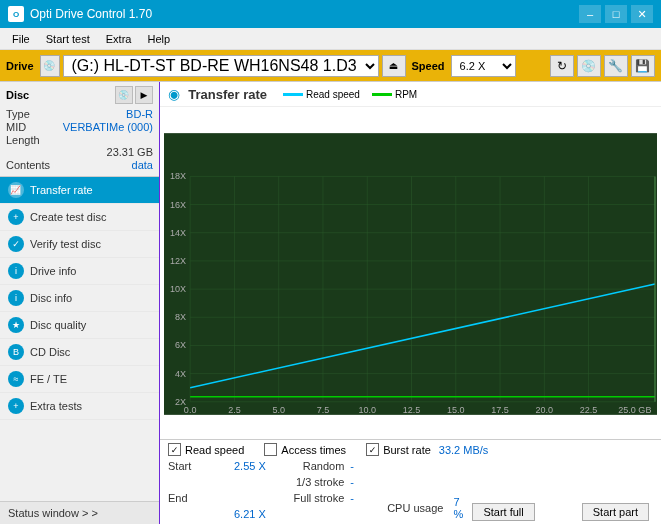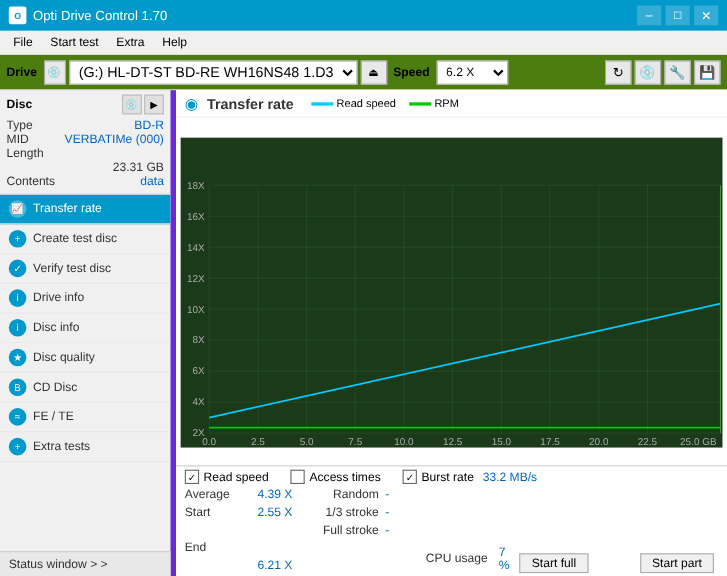--- a/index.html
+++ b/index.html
@@ -10,34 +10,34 @@
     .title-bar-left { display: flex; align-items: center; gap: 6px; }
     .title-bar-icon { width: 16px; height: 16px; background: #fff; border-radius: 2px; display: flex; align-items: center; justify-content: center; font-size: 8px; color: #0099cc; font-weight: bold; }
     .title-bar-controls { display: flex; gap: 4px; }
     .title-btn { width: 22px; height: 18px; background: rgba(255,255,255,0.2); border: none; color: white; cursor: pointer; font-size: 11px; display: flex; align-items: center; justify-content: center; }
     
     
     .menu-bar { background: #f0f0f0; height: 22px; display: flex; align-items: center; padding: 0 4px; border-bottom: 1px solid #ddd; font-size: 11px; }
     .menu-item { padding: 2px 8px; cursor: pointer; height: 100%; display: flex; align-items: center; }
     
     
-    .drive-bar { background: #4d7c0f; height: 32px; display: flex; align-items: center; padding: 2px 6px; border-bottom: 1px solid #ccc; gap: 6px; justify-content: space-between; }
+    .drive-bar { background: #eab308; height: 32px; display: flex; align-items: center; padding: 2px 6px; border-bottom: 1px solid #ccc; gap: 6px; justify-content: space-between; }
     .drive-label { font-size: 11px; font-weight: bold; }
-    .drive-select { height: 22px; border: 1px solid #aaa; background: white; font-size: 13px; min-width: 220px; padding: 0 4px; }
+    .drive-select { height: 22px; border: 1px solid #aaa; background: white; font-size: 16px; min-width: 220px; padding: 0 4px; }
     .eject-btn { width: 24px; height: 22px; background: #e8e8e8; border: 1px solid #aaa; cursor: pointer; display: flex; align-items: center; justify-content: center; font-size: 10px; }
     .speed-label { font-size: 11px; font-weight: bold; }
     .speed-select { height: 22px; border: 1px solid #aaa; background: white; font-size: 11px; width: 65px; padding: 0 4px; }
     .drive-icons { display: flex; gap: 3px; margin-left: auto; }
     .drive-icon-btn { width: 24px; height: 22px; background: #e8e8e8; border: 1px solid #aaa; cursor: pointer; display: flex; align-items: center; justify-content: center; font-size: 12px; }
     
     
     .main-content { display: flex; height: calc(524px - 28px - 22px - 32px); }
     
     
-    .sidebar { width: 160px; min-width: 160px; background: #f0f0f0; border-right: 5px solid #6d28d9; display: flex; flex-direction: column; }
+    .sidebar { width: 160px; min-width: 160px; background: #f0f0f0; border-right: 1px solid #6d28d9; display: flex; flex-direction: column; }
     
     
     .disc-panel { padding: 4px 6px; border-bottom: 1px solid #ccc; }
     .disc-header { display: flex; align-items: center; justify-content: space-between; margin-bottom: 4px; }
     .disc-title { font-weight: bold; font-size: 11px; }
     .disc-icons { display: flex; gap: 2px; }
     .disc-icon { width: 18px; height: 18px; background: #e0e0e0; border: 1px solid #bbb; cursor: pointer; display: flex; align-items: center; justify-content: center; font-size: 9px; }
     .disc-row { display: flex; justify-content: space-between; margin-bottom: 1px; font-size: 11px; }
     .disc-field { color: #333; }
     .disc-value { color: #0066cc; font-weight: 500; }
@@ -288,24 +288,20 @@
           <div class="checkbox-box checked">✓</div>
           <span>Burst rate</span>
           <span class="burst-rate-value">33.2 MB/s</span>
         </div>
       </div>
 
       <div style="display:flex;gap:0;">
 
         <div style="flex:1;display:flex;flex-direction:column;gap:2px;">
           <div class="stat-row">
-            <span class="stat-label">Average</span>
-            <span class="stat-value" style="color:#0066cc;">4.39 X</span>
-          </div>
-          <div class="stat-row">
             <span class="stat-label">Start</span>
             <span class="stat-value" style="color:#0066cc;">2.55 X</span>
           </div>
           <div class="stat-row">
             <span class="stat-label">End</span>
             <span class="stat-value" style="color:#0066cc;margin-top:32px;">6.21 X</span>
           </div>
         </div>
 
         <div style="flex:1;display:flex;flex-direction:column;gap:2px;">

